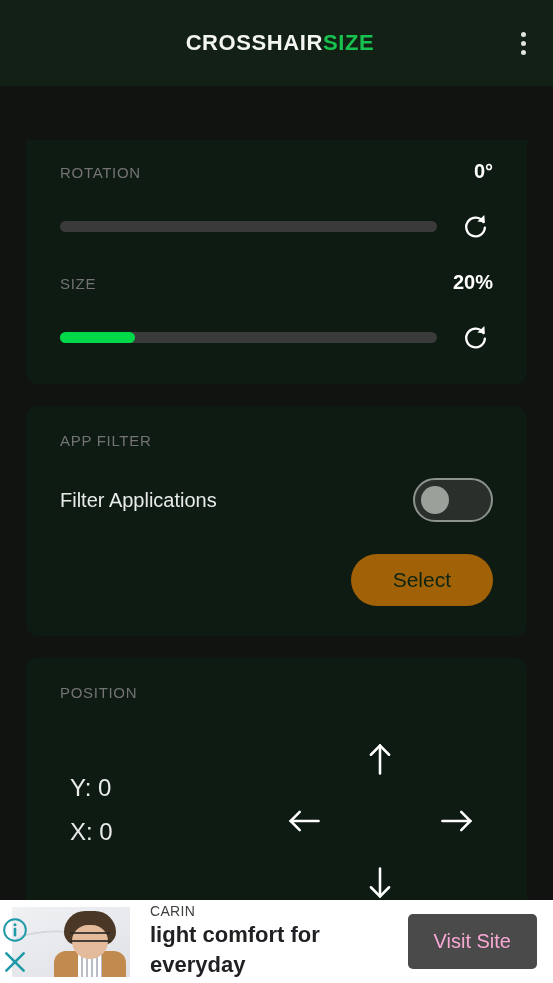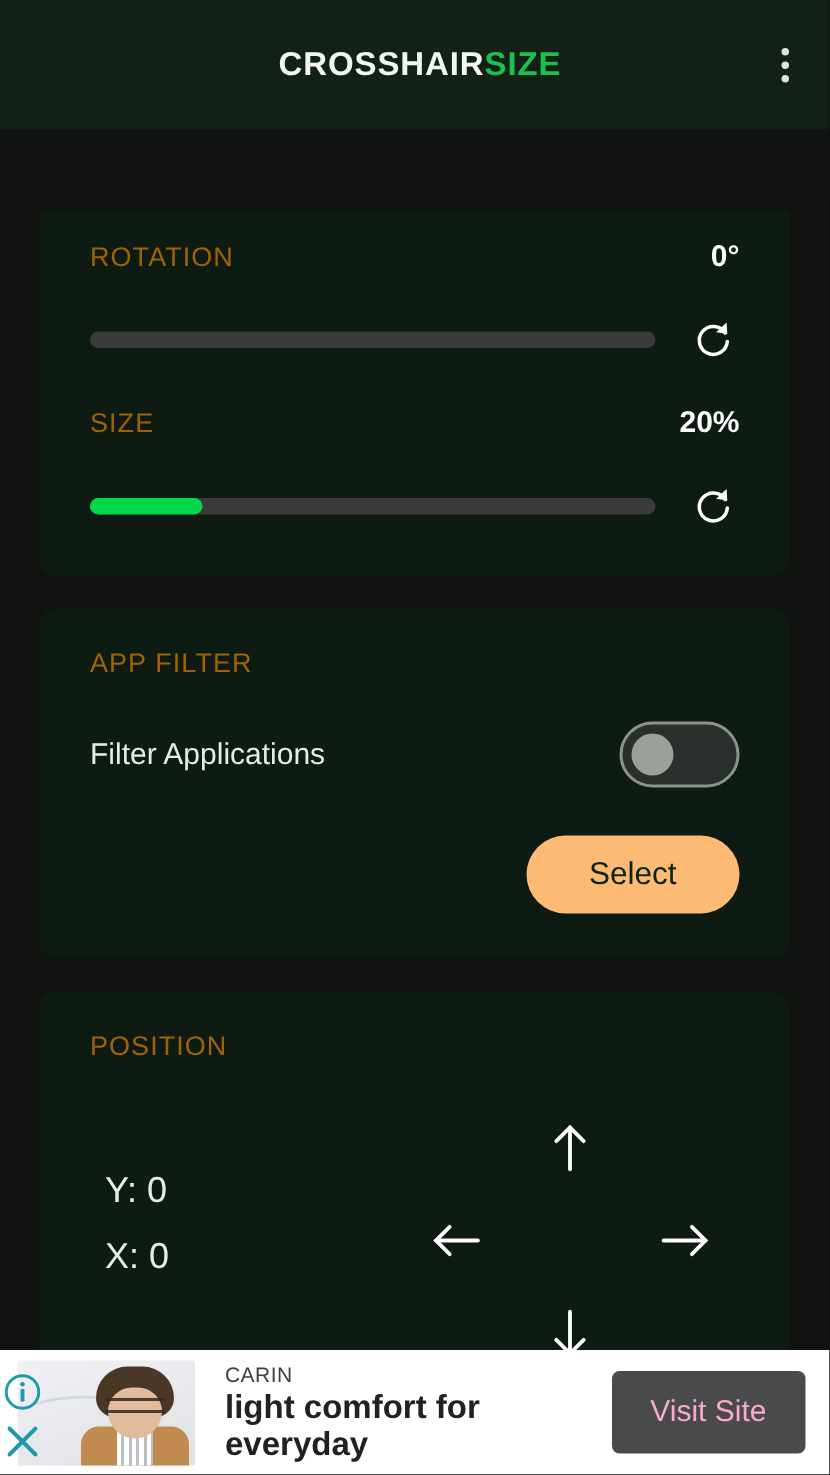--- a/index.html
+++ b/index.html
@@ -86,22 +86,22 @@
   }
   .card {
     background: #0e1b12;
     border-radius: 12px;
     padding: 26px 34px 30px 34px;
     margin-bottom: 22px;
   }
   .card.first { margin-top: 10px; border-radius: 0 0 12px 12px; padding-top: 20px; }
 
   .sec-label {
-    color: #a16207;
-    font-size: 18px;
+    color: #737373;
+    font-size: 15px;
     letter-spacing: .7px;
   }
   .row-head {
     display: flex;
     align-items: baseline;
     justify-content: space-between;
   }
   .sec-value {
     color: #ffffff;
     font-size: 20px;
@@ -161,21 +161,21 @@
     width: 28px; height: 28px;
     border-radius: 50%;
     background: #9aa09a;
   }
   .select-wrap {
     display: flex;
     justify-content: flex-end;
     margin-top: 32px;
   }
   .select-btn {
-    background: #fdba74;
+    background: #a16207;
     color: #0d2412;
     border: none;
     border-radius: 26px;
     font-family: "Liberation Sans", sans-serif;
     font-size: 21px;
     padding: 14px 42px;
     cursor: pointer;
   }
 
   
@@ -289,21 +289,21 @@
   .ad-brand {
     color: #3c4043;
     font-size: 14px;
     letter-spacing: .3px;
     line-height: 16px;
   }
   .ad-head {
     color: #202124;
     font-size: 22px;
     font-weight: 700;
-    line-height: 25px;
+    line-height: 30px;
     margin-top: 1px;
   }
   .ad-cta {
     flex: 0 0 auto;
     margin-right: 16px;
     background: #4a4a4a;
     color: #f9a8d4;
     border: none;
     border-radius: 5px;
     font-family: "Liberation Sans", sans-serif;

